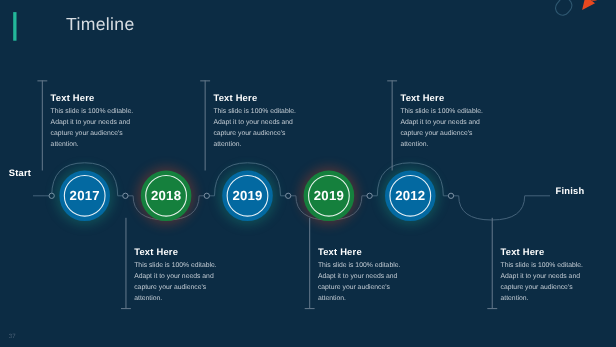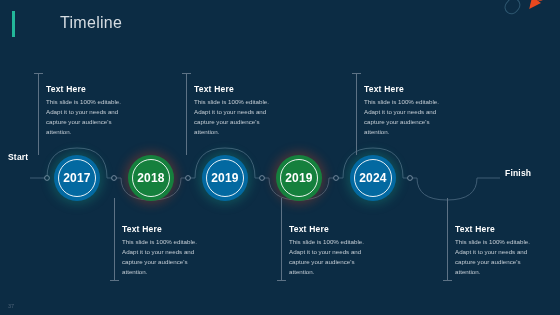--- a/index.html
+++ b/index.html
@@ -175,21 +175,21 @@
   </div>
   <div class="txt-block" style="left:289px; top:224px;">
     <div class="lead" style="top:-26px; height:82px;"></div>
     <div class="lead-cap" style="top:56px;"></div>
     <div class="txt-head">Text Here</div>
     <div class="txt-body">This slide is 100% editable. Adapt it to your needs and capture your audience's attention.</div>
   </div>
 
   <div class="node teal" style="left:350px; top:155px;">
     <span class="ring"></span>
-    <span class="yr">2024</span>
+    <span class="yr">2012</span>
   </div>
   <div class="txt-block" style="left:364px; top:84px;">
     <div class="lead-cap" style="top:-11px;"></div>
     <div class="lead" style="top:-11px; height:82px;"></div>
     <div class="txt-head">Text Here</div>
     <div class="txt-body">This slide is 100% editable. Adapt it to your needs and capture your audience's attention.</div>
   </div>
 
   <div class="txt-block" style="left:455px; top:224px;">
     <div class="lead" style="top:-26px; height:82px;"></div>

